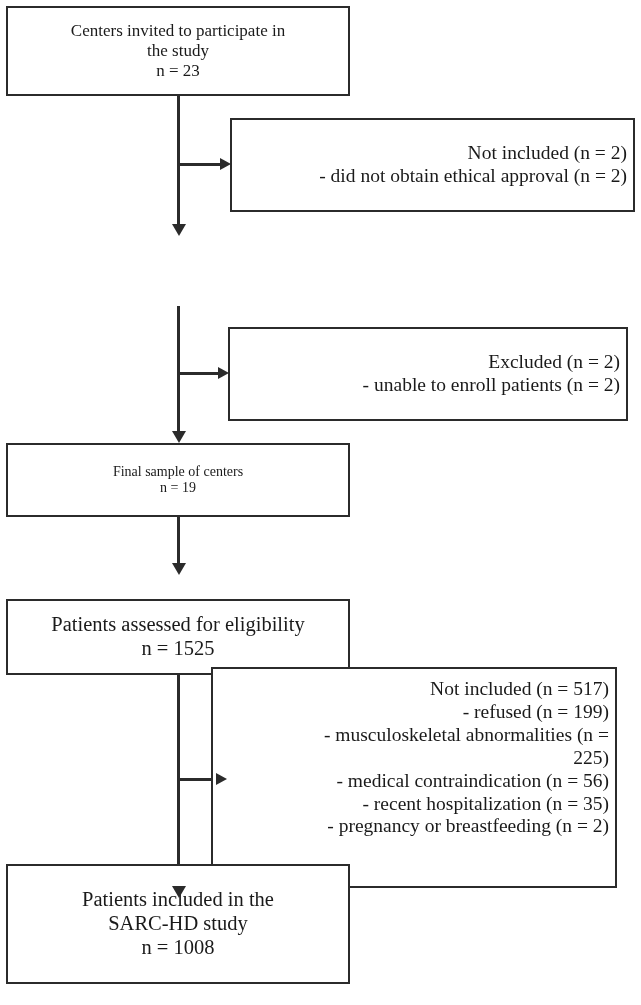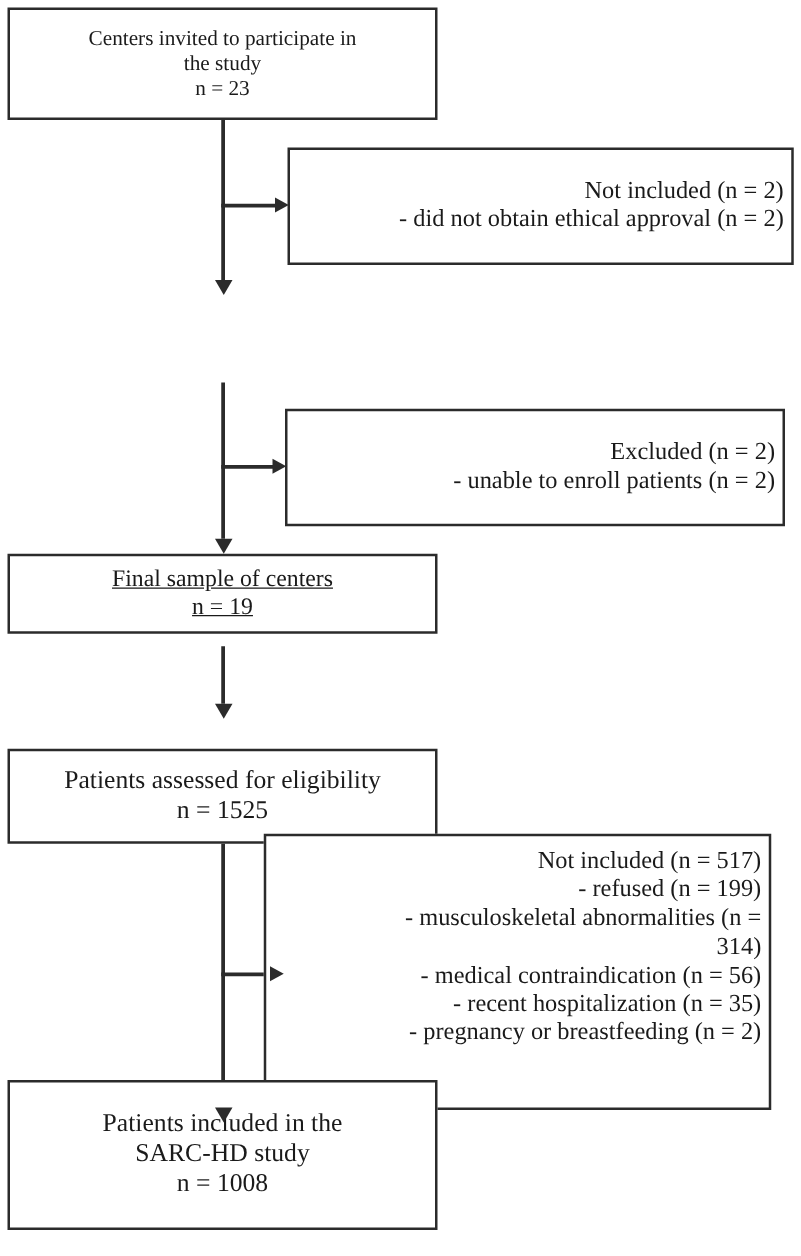--- a/index.html
+++ b/index.html
@@ -49,21 +49,21 @@
   }
   .node .line {
     display: block;
     line-height: 1.16;
     white-space: pre-wrap;
   }
 
   
   .n-invited      { left: 6px;  top: 6px;   width: 344px; height: 90px;  font-size: 17px; }
   .n-centers-inc  { left: 6px;  top: 236px; width: 344px; height: 70px;  font-size: 20.5px; }
-  .n-final        { left: 6px;  top: 443px; width: 344px; height: 64px;  font-size: 19px; text-decoration: underline; }
+  .n-final        { left: 6px;  top: 443px; width: 344px; height: 74px;  font-size: 14px; }
   .n-assessed     { left: 6px;  top: 575px; width: 344px; height: 76px;  font-size: 20.5px; margin-top: 24px; }
   .n-included     { left: 6px;  top: 864px; width: 344px; height: 120px; font-size: 20.5px; }
 
   
   .n-notinc1 { left: 230px; top: 118px; width: 405px; height: 94px;  font-size: 19.5px; }
   .n-excl1   { left: 228px; top: 327px; width: 400px; height: 94px;  font-size: 19.5px; }
   .n-notinc2 { left: 211px; top: 667px; width: 406px; height: 221px; font-size: 19.5px;
                justify-content: flex-start; padding-top: 9px; }
   .n-notinc2 .line { line-height: 1.175; }
 
@@ -151,21 +151,21 @@
   <div class="vline" style="top:651px; height:235px;"></div>
   <div class="arrow-down" style="top:886px;"></div>
 
   <div class="hline" style="left:177px; top:778px; width:41px;"></div>
   <div class="arrow-right" style="left:216px; top:772.5px;"></div>
 
   <div class="node side n-notinc2">
     <span class="line">Not included (n = 517)</span>
     <span class="line"> - refused (n = 199)</span>
     <span class="line"> - musculoskeletal abnormalities (n =</span>
-    <span class="line">314)</span>
+    <span class="line">225)</span>
     <span class="line"> - medical contraindication (n = 56)</span>
     <span class="line"> - recent hospitalization (n = 35)</span>
     <span class="line"> - pregnancy or breastfeeding (n = 2)</span>
   </div>
 
   <div class="node center n-included">
     <span class="line">Patients included in the</span>
     <span class="line">SARC-HD study</span>
     <span class="line">n = 1008</span>
   </div>

